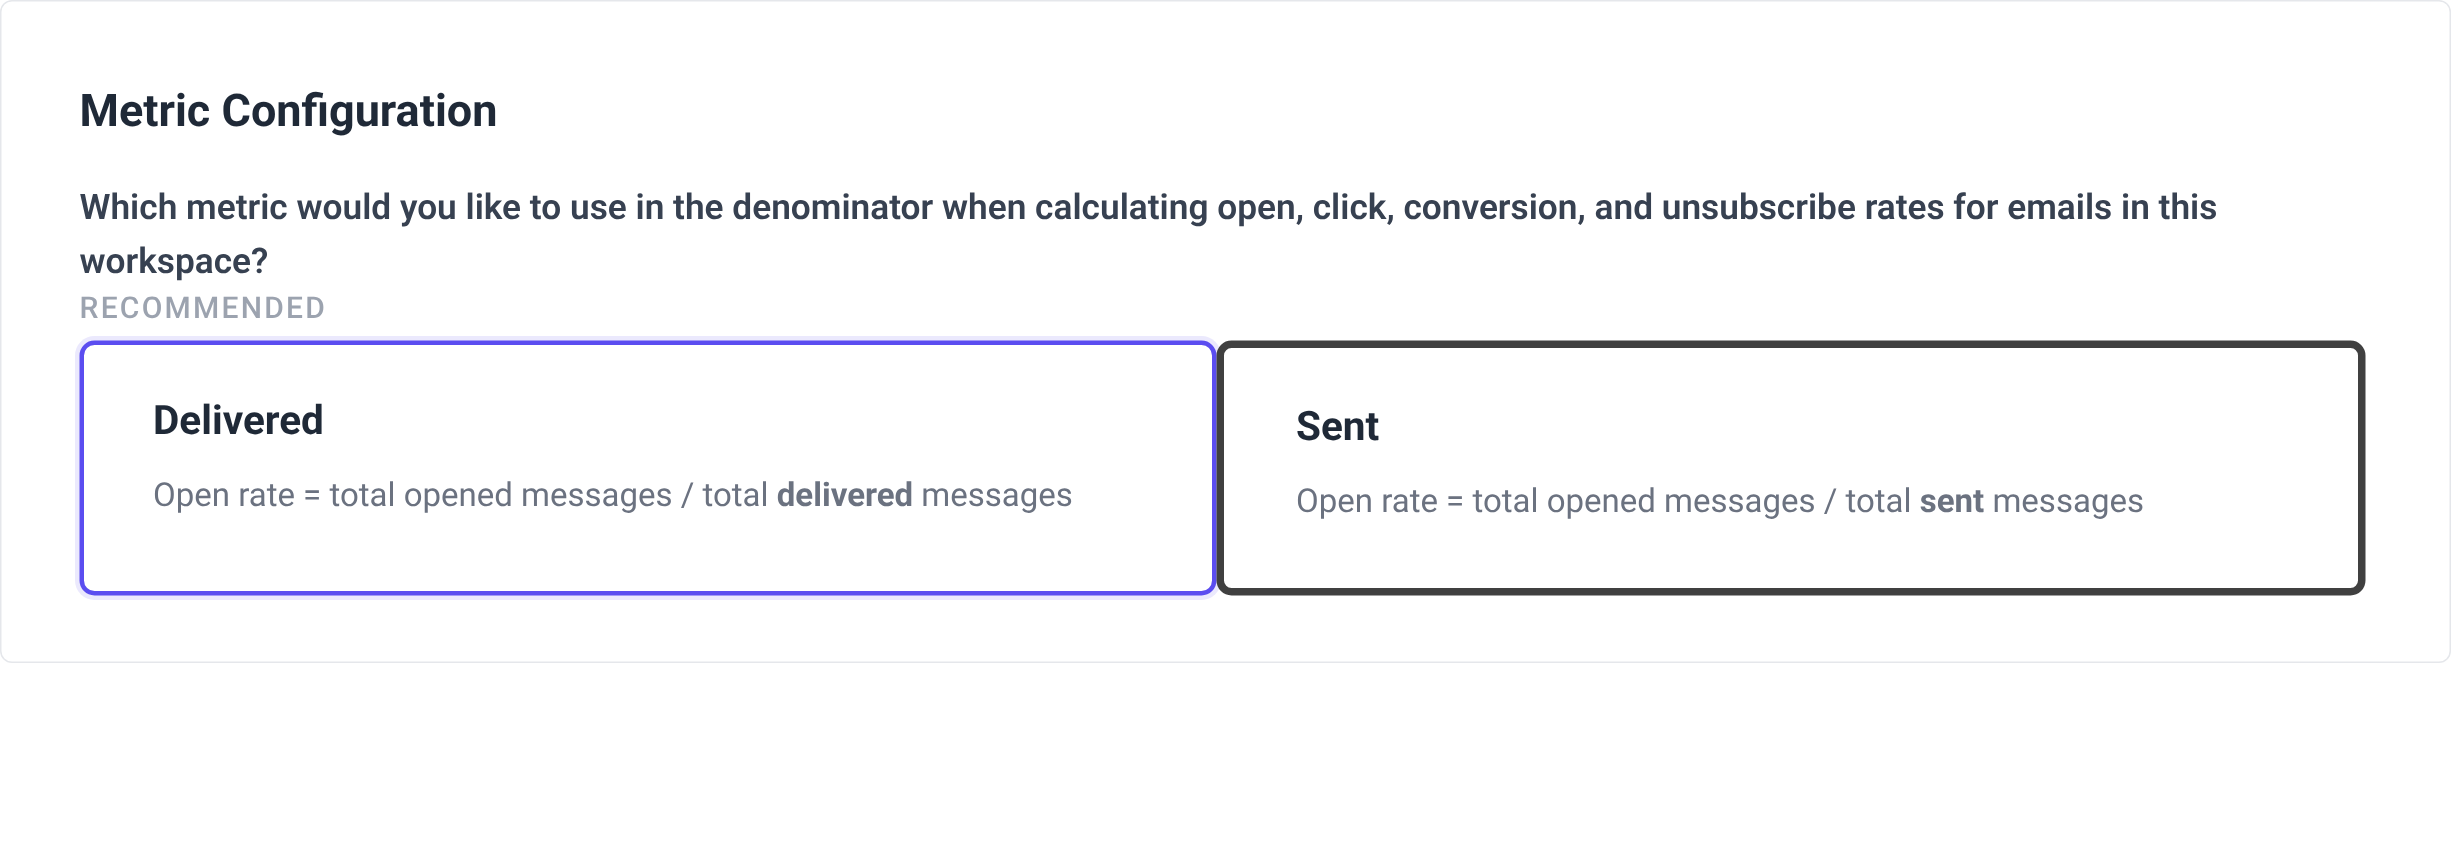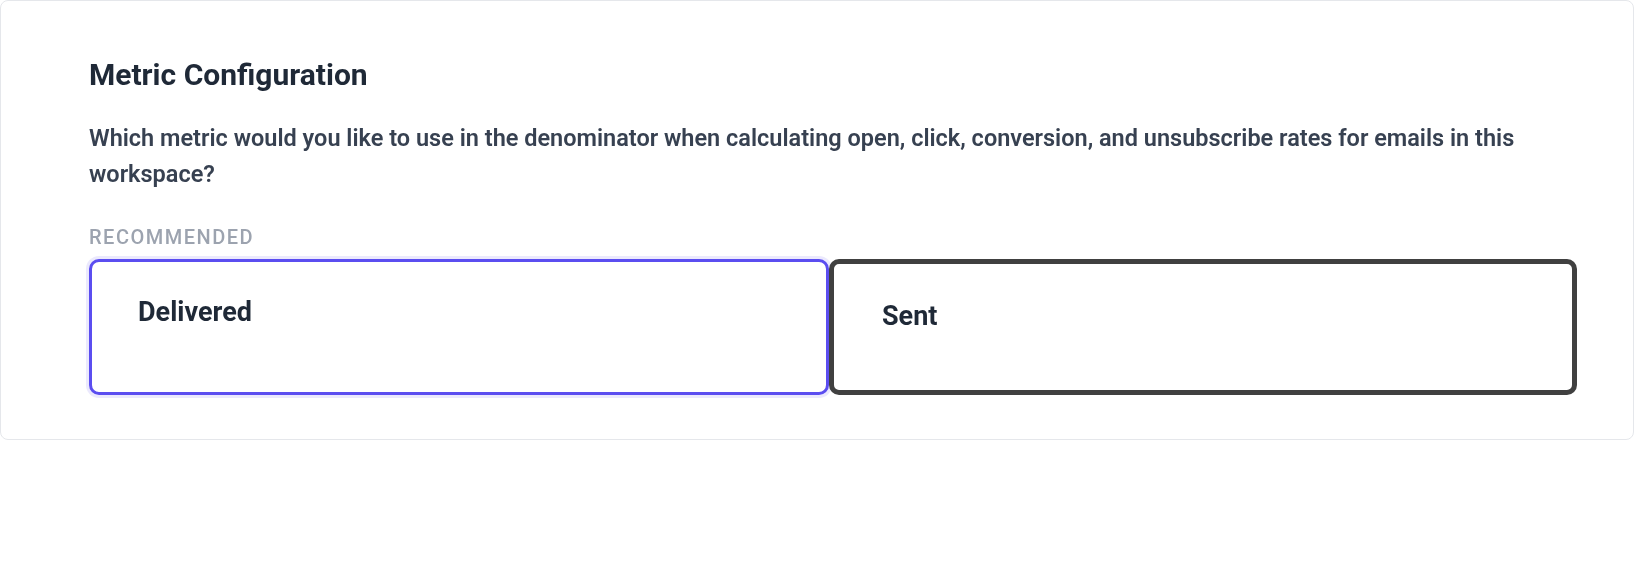--- a/index.html
+++ b/index.html
@@ -9,35 +9,34 @@
     }
     body {
       font-family: -apple-system, BlinkMacSystemFont, "Segoe UI", Roboto, Helvetica, Arial, sans-serif;
       background: #ffffff;
       padding: 0;
     }
     .container {
       width: 1634px;
       border: 1px solid #e5e7eb;
       border-radius: 8px;
-      padding: 56px 56px 44px 88px;
+      padding: 56px 56px 44px 52px;
       background: #ffffff;
     }
     .heading {
       font-size: 30px;
       font-weight: 700;
       color: #1f2937;
       margin-bottom: 28px;
     }
     .question {
       font-size: 23.5px;
       font-weight: 600;
       color: #374151;
       line-height: 1.55;
-      margin-bottom: 32px;
     }
     .recommended-label {
       font-size: 20px;
       font-weight: 500;
       letter-spacing: 1.5px;
       color: #9ca3af;
       text-transform: uppercase;
       margin-bottom: 10px;
     }
     .options {
@@ -76,18 +75,20 @@
 </head>
 <body>
 
 <div class="container">
   <h1 class="heading">Metric Configuration</h1>
   <p class="question">Which metric would you like to use in the denominator when calculating open, click, conversion, and unsubscribe rates for emails in this workspace?</p>
   <div class="recommended-label">RECOMMENDED</div>
   <div class="options">
     <div class="option selected">
       <div class="option-title">Delivered</div>
+      <div class="option-desc"><span>Open rate = total opened messages / total </span><span class="bold">delivered</span><span> messages</span></div>
     </div>
     <div class="option">
       <div class="option-title">Sent</div>
+      <div class="option-desc"><span>Open rate = total opened messages / total </span><span class="bold">sent</span><span> messages</span></div>
     </div>
   </div>
 </div>
 
 </body></html>

